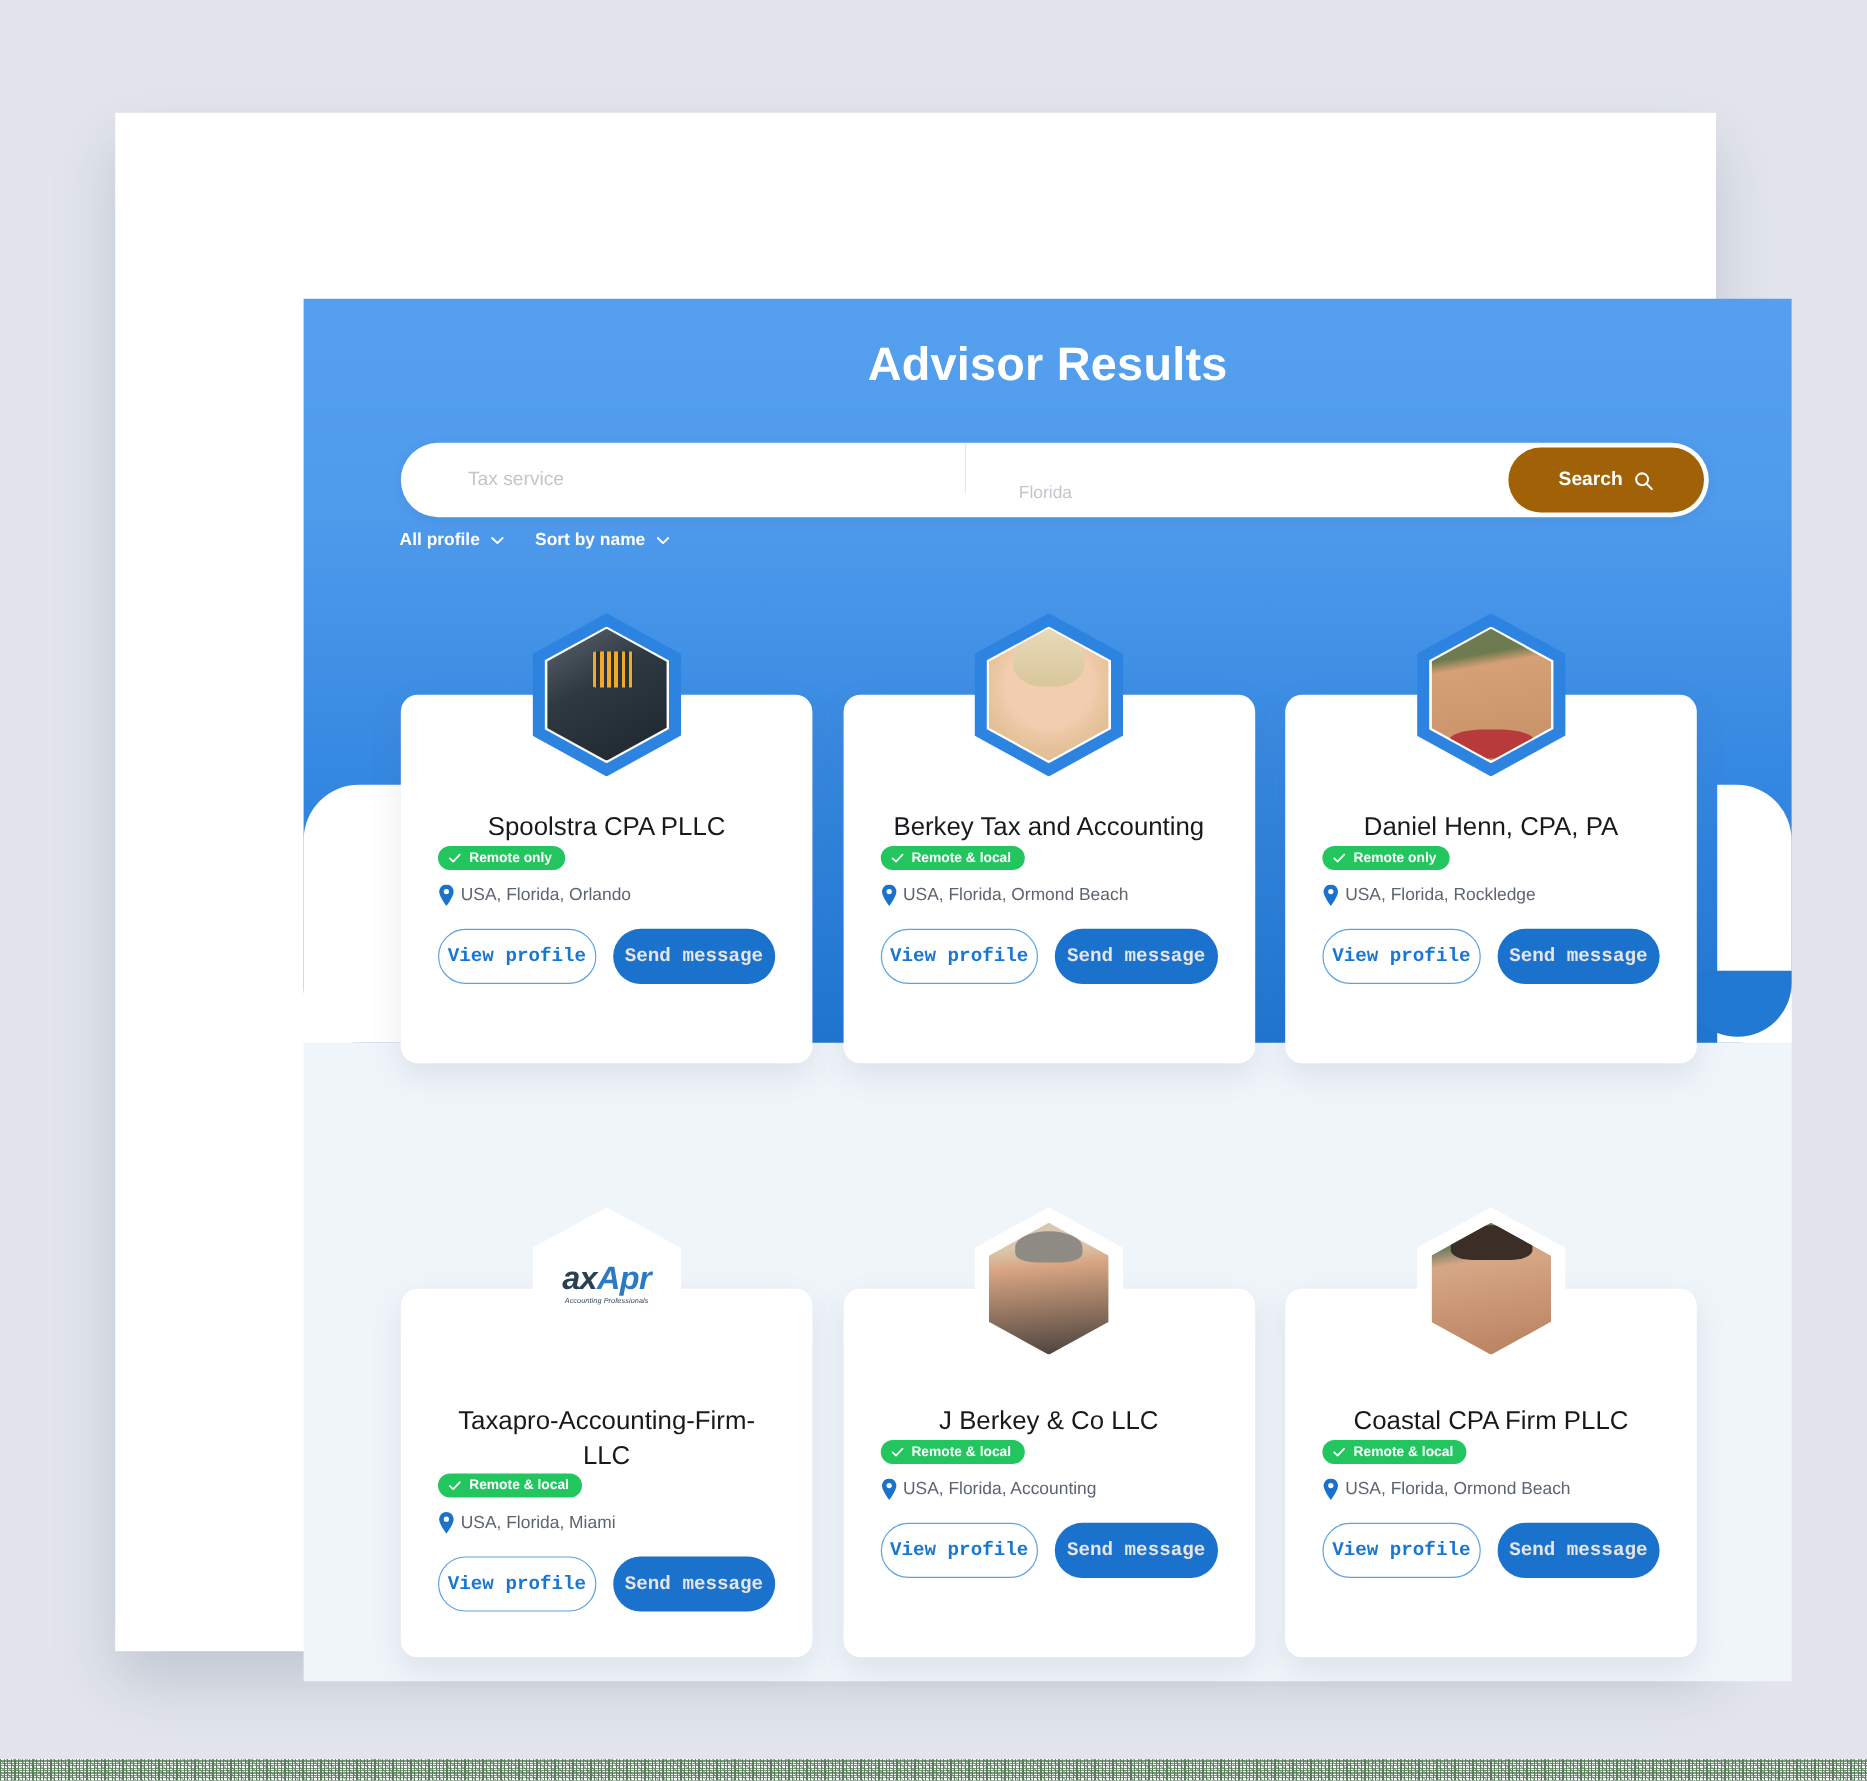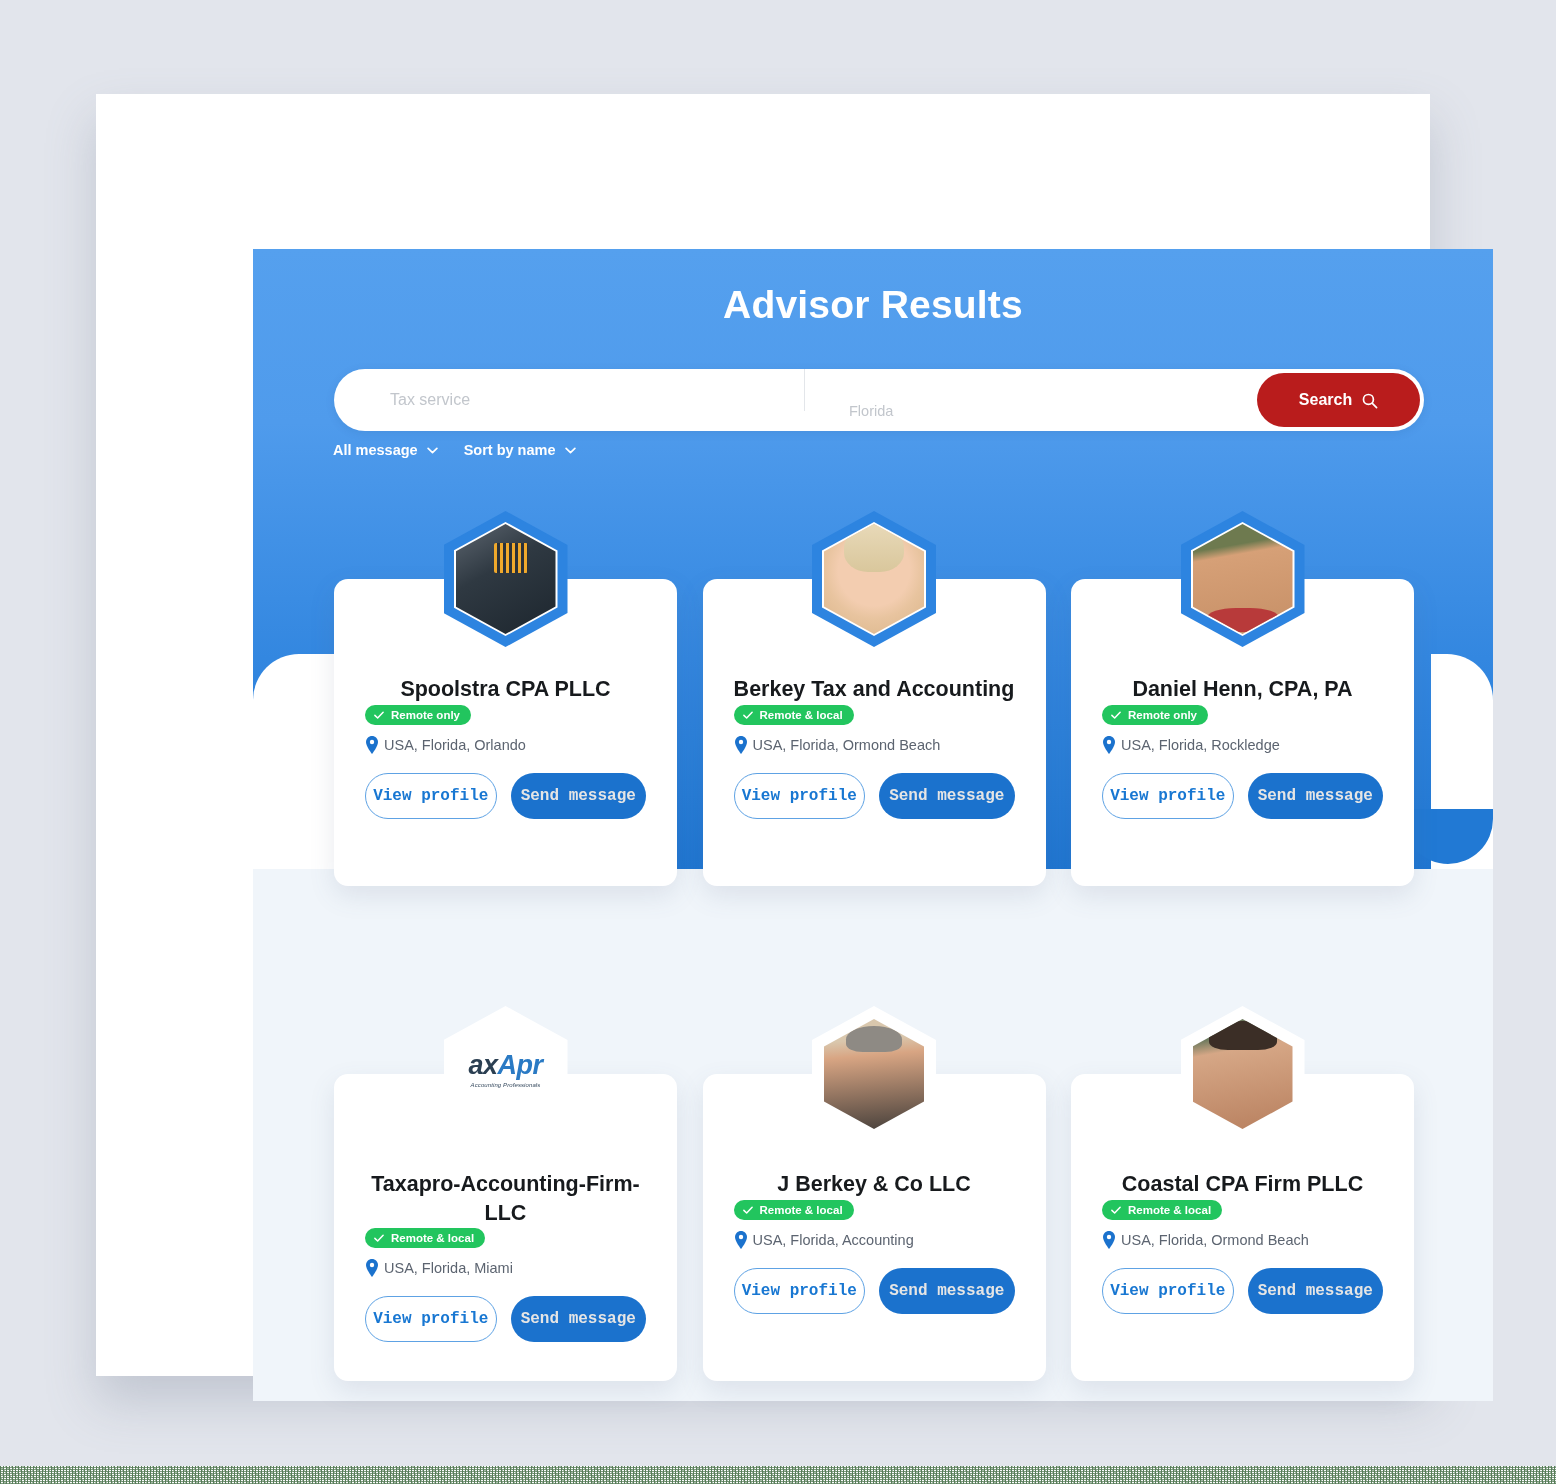--- a/index.html
+++ b/index.html
@@ -144,21 +144,21 @@
     width: 1px;
     height: 42px;
     background: #e3e6ea;
   }
   .search-btn {
     position: absolute;
     right: 4px;
     top: 4px;
     width: 163px;
     height: 54px;
-    background: #b91c1c;
+    background: #a16207;
     color: #ffffff;
     border: none;
     border-radius: 30px;
     font-size: 16px;
     font-weight: 600;
     cursor: pointer;
     display: flex;
     align-items: center;
     justify-content: center;
     gap: 9px;
@@ -304,21 +304,21 @@
     font-size: 6px;
     color: #33475c;
     margin-top: 3px;
     letter-spacing: .1px;
     white-space: nowrap;
   }
 
   .card-name {
     text-align: center;
     font-size: 21.5px;
-    font-weight: bold;
+    font-weight: normal;
     color: #171a1d;
     line-height: 1.35;
     min-height: 30px;
   }
 
   .badge {
     display: inline-flex;
     align-items: center;
     gap: 6px;
     background: #22c55e;
@@ -391,21 +391,21 @@
           <span>Search</span>
           <svg viewBox="0 0 24 24" fill="none" stroke="#ffffff" stroke-width="2.4" stroke-linecap="round">
             <circle cx="10.5" cy="10.5" r="7"></circle>
               <line x1="16" y1="16" x2="22" y2="22"></line>
           </svg>
         </button>
       </div>
 
       <div class="filters">
         <div class="filter">
-          <span>All message</span>
+          <span>All profile</span>
           <svg class="chev" viewBox="0 0 12 8" fill="none" stroke="#ffffff" stroke-width="1.9" stroke-linecap="round" stroke-linejoin="round">
               <polyline points="1,1.6 6,6.4 11,1.6"></polyline>
             </svg>
         </div>
         <div class="filter">
           <span>Sort by name</span>
           <svg class="chev" viewBox="0 0 12 8" fill="none" stroke="#ffffff" stroke-width="1.9" stroke-linecap="round" stroke-linejoin="round">
               <polyline points="1,1.6 6,6.4 11,1.6"></polyline>
             </svg>
         </div>

